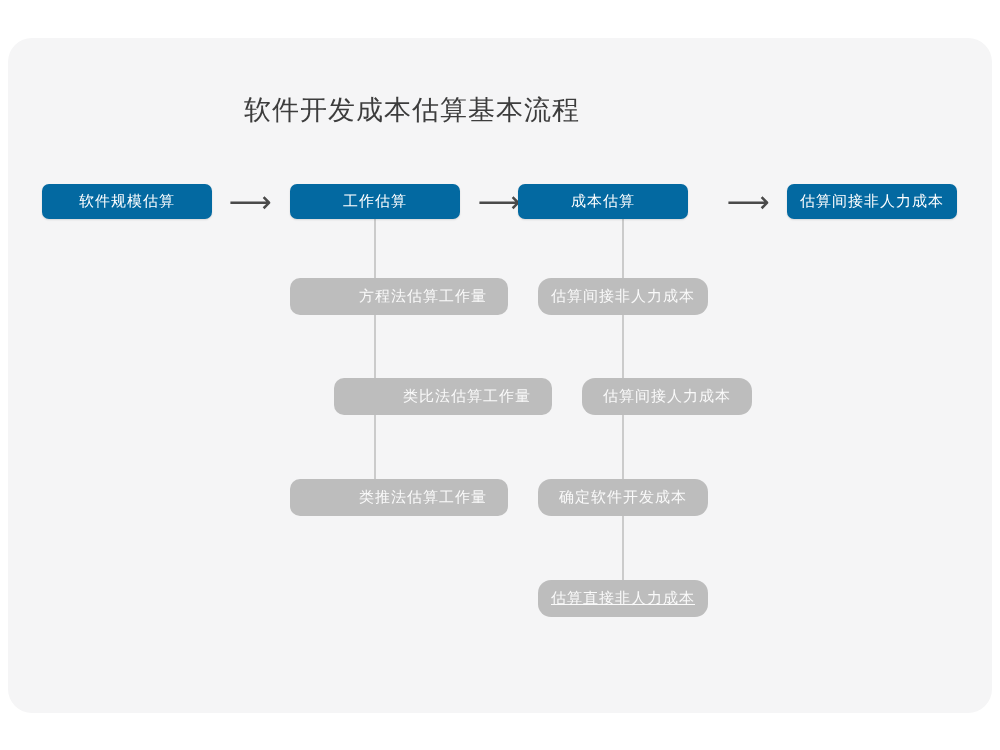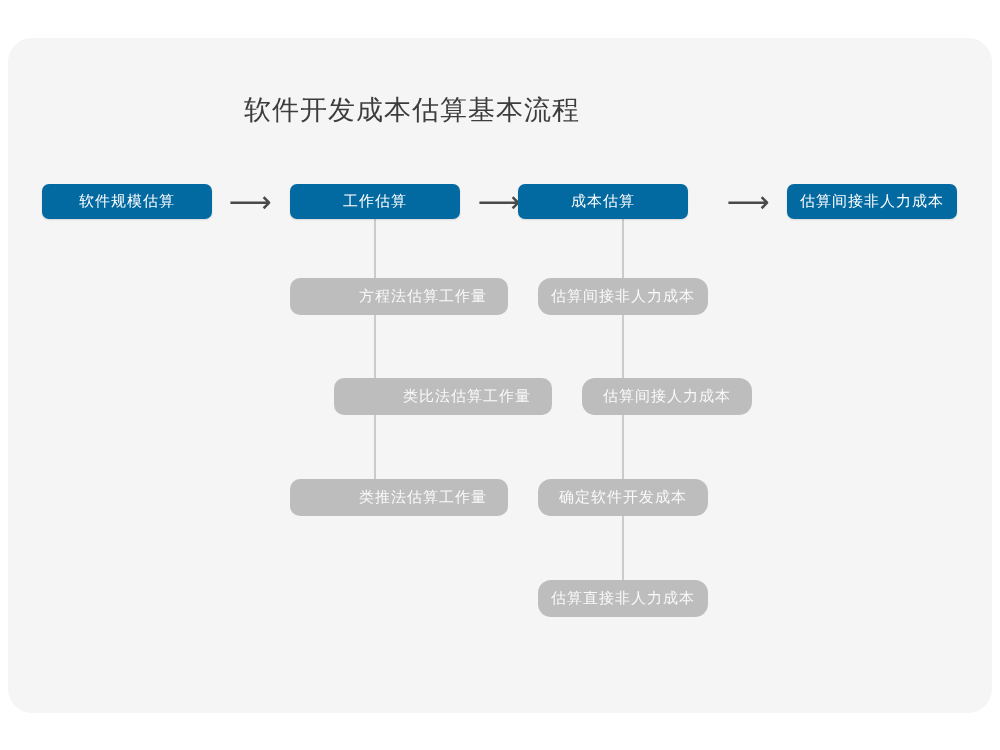--- a/index.html
+++ b/index.html
@@ -97,21 +97,21 @@
     align-items: center;
     justify-content: center;
     letter-spacing: 1px;
     z-index: 1;
   }
   .col-work { left: 290px; padding-left: 48px; }
   .col-cost { left: 538px; border-radius: 13px; }
   .row-1 { top: 278px; }
   .row-2 { top: 378px; margin-left: 44px; }
   .row-3 { top: 479px; }
-  .row-4 { top: 580px; }
+  .row-4 { top: 580px; text-decoration: underline; }
 </style>
 </head>
 <body>
 
 <div class="canvas-card"></div>
 
 <div class="diagram-title">软件开发成本估算基本流程</div>
 
 <div class="connector connector-work"></div>
 <div class="connector connector-cost"></div>

